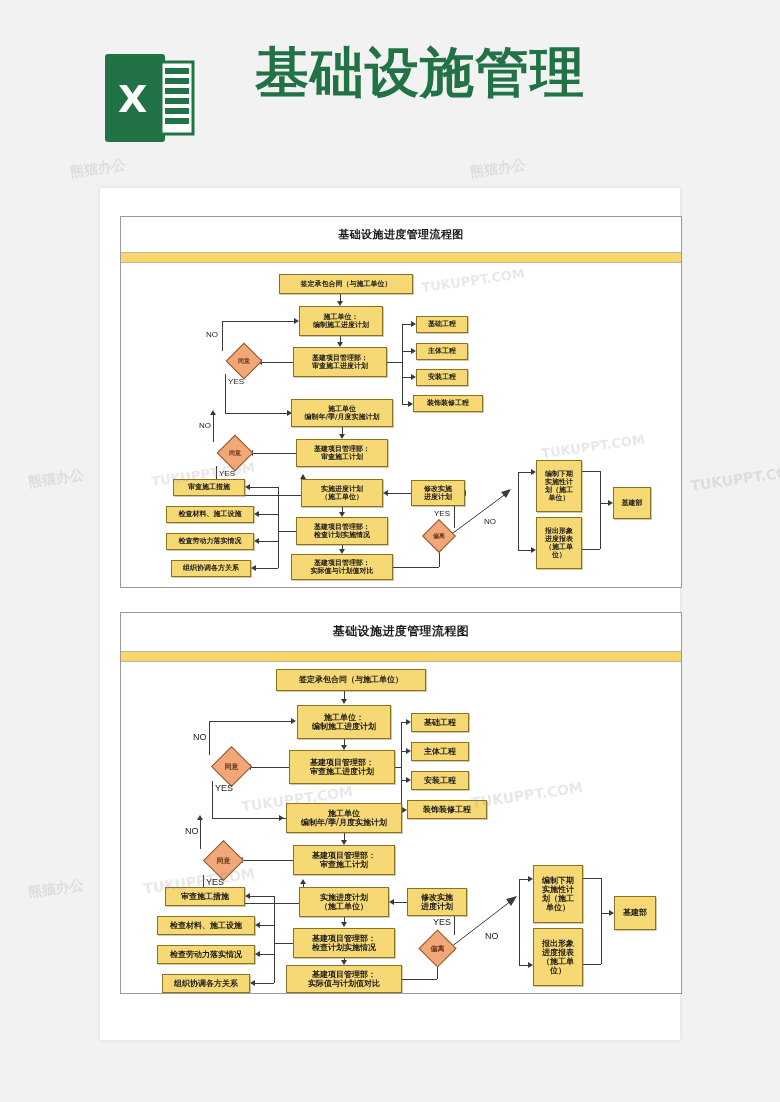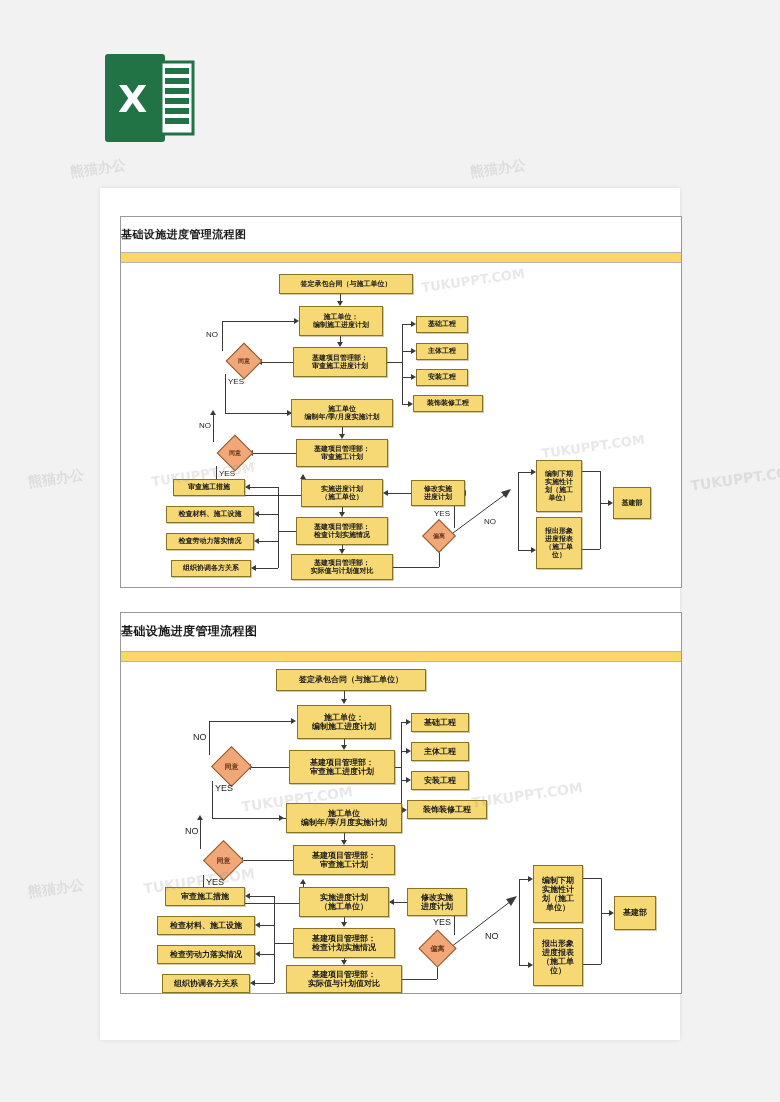--- a/index.html
+++ b/index.html
@@ -46,21 +46,21 @@
     position:absolute;
     background:#ffffff;
     border:1px solid #9a9a9a;
     overflow:hidden;
   }
   .sheet-1{left:120px;top:216px;width:560px;height:370px;}
   .sheet-2{left:120px;top:612px;width:560px;height:380px;}
 
   .sheet-title{
     position:absolute;left:0;right:0;top:10px;
-    text-align:left;
+    text-align:center;
     font-size:11px;font-weight:bold;color:#1a1a1a;
     letter-spacing:0.4px;
     font-family:"DejaVu Sans",sans-serif;
   }
   .sheet-2 .sheet-title{font-size:12px;}
   .sheet-bar{
     position:absolute;left:0;right:0;height:9px;
     background:#FAD766;
     border-top:1px solid #b6b6b6;
     border-bottom:1px solid #b6b6b6;
@@ -143,20 +143,21 @@
         <rect x="60" y="18" width="24" height="6"></rect>
         <rect x="60" y="28" width="24" height="6"></rect>
         <rect x="60" y="38" width="24" height="6"></rect>
         <rect x="60" y="48" width="24" height="6"></rect>
         <rect x="60" y="58" width="24" height="6"></rect>
         <rect x="60" y="68" width="24" height="6"></rect>
       </g>
     </svg>
   </div>
 
+  <div class="head-title">基础设施管理</div>
 </div>
 
 <div class="page-card"></div>
 
 <div class="sheet sheet-1">
   <div class="sheet-title">基础设施进度管理流程图</div>
   <div class="sheet-bar"></div>
 
   <div class="node" style="left:158px;top:57px;width:134px;height:20px;font-size:7px;">
     <span>签定承包合同（与施工单位）</span>

